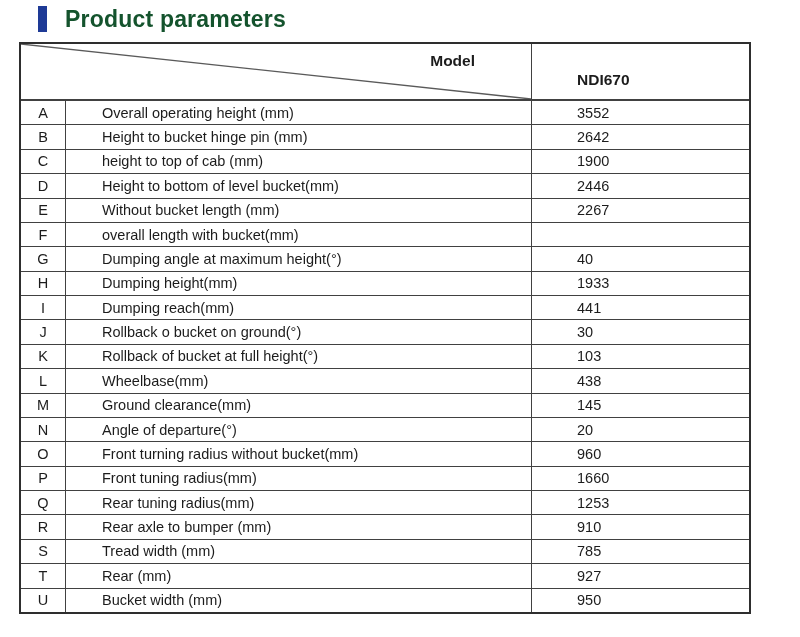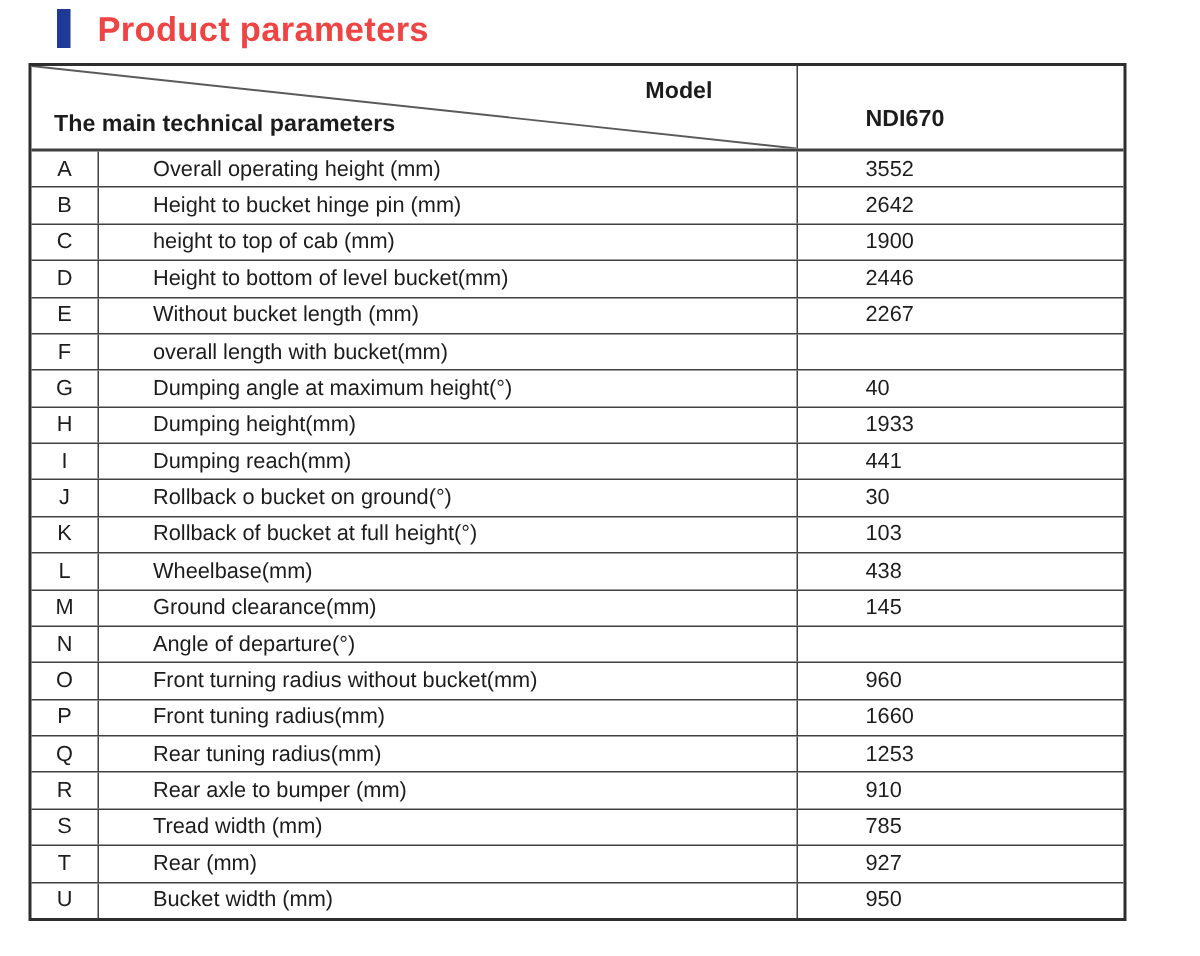--- a/index.html
+++ b/index.html
@@ -133,31 +133,30 @@
     padding-left: 45px;
   }
 </style>
 </head>
 <body>
 
 <div class="page">
 
   <div class="title-block">
     <span class="title-bar" style="background: rgb(30, 58, 150);"></span>
-    <h1 class="title-text" style="color: #ef4444;">Product parameters</h1>
+    <h1 class="title-text" style="color: #14532d;">Product parameters</h1>
   </div>
 
   <div class="spec-table">
     <div class="thead">
       <div class="thead-corner">
         <svg class="diag" viewBox="0 0 100 100" preserveAspectRatio="none">
           <line x1="0" y1="0" x2="100" y2="100" vector-effect="non-scaling-stroke"></line>
         </svg>
         <span class="corner-model">Model</span>
-        <span class="corner-params">The main technical parameters</span>
       </div>
       <div class="thead-value">NDI670</div>
     </div>
     <div class="tbody" id="rows">
         <div class="trow">
           <div class="cell cell-letter">A</div>
           <div class="cell cell-parameter">Overall operating height (mm)</div>
           <div class="cell cell-value">3552</div>
         </div>
         <div class="trow">
@@ -215,20 +214,21 @@
           <div class="cell cell-value">438</div>
         </div>
         <div class="trow">
           <div class="cell cell-letter">M</div>
           <div class="cell cell-parameter">Ground clearance(mm)</div>
           <div class="cell cell-value">145</div>
         </div>
         <div class="trow">
           <div class="cell cell-letter">N</div>
           <div class="cell cell-parameter">Angle of departure(°)</div>
+          <div class="cell cell-value">20</div>
         </div>
         <div class="trow">
           <div class="cell cell-letter">O</div>
           <div class="cell cell-parameter">Front turning radius without bucket(mm)</div>
           <div class="cell cell-value">960</div>
         </div>
         <div class="trow">
           <div class="cell cell-letter">P</div>
           <div class="cell cell-parameter">Front tuning radius(mm)</div>
           <div class="cell cell-value">1660</div>

